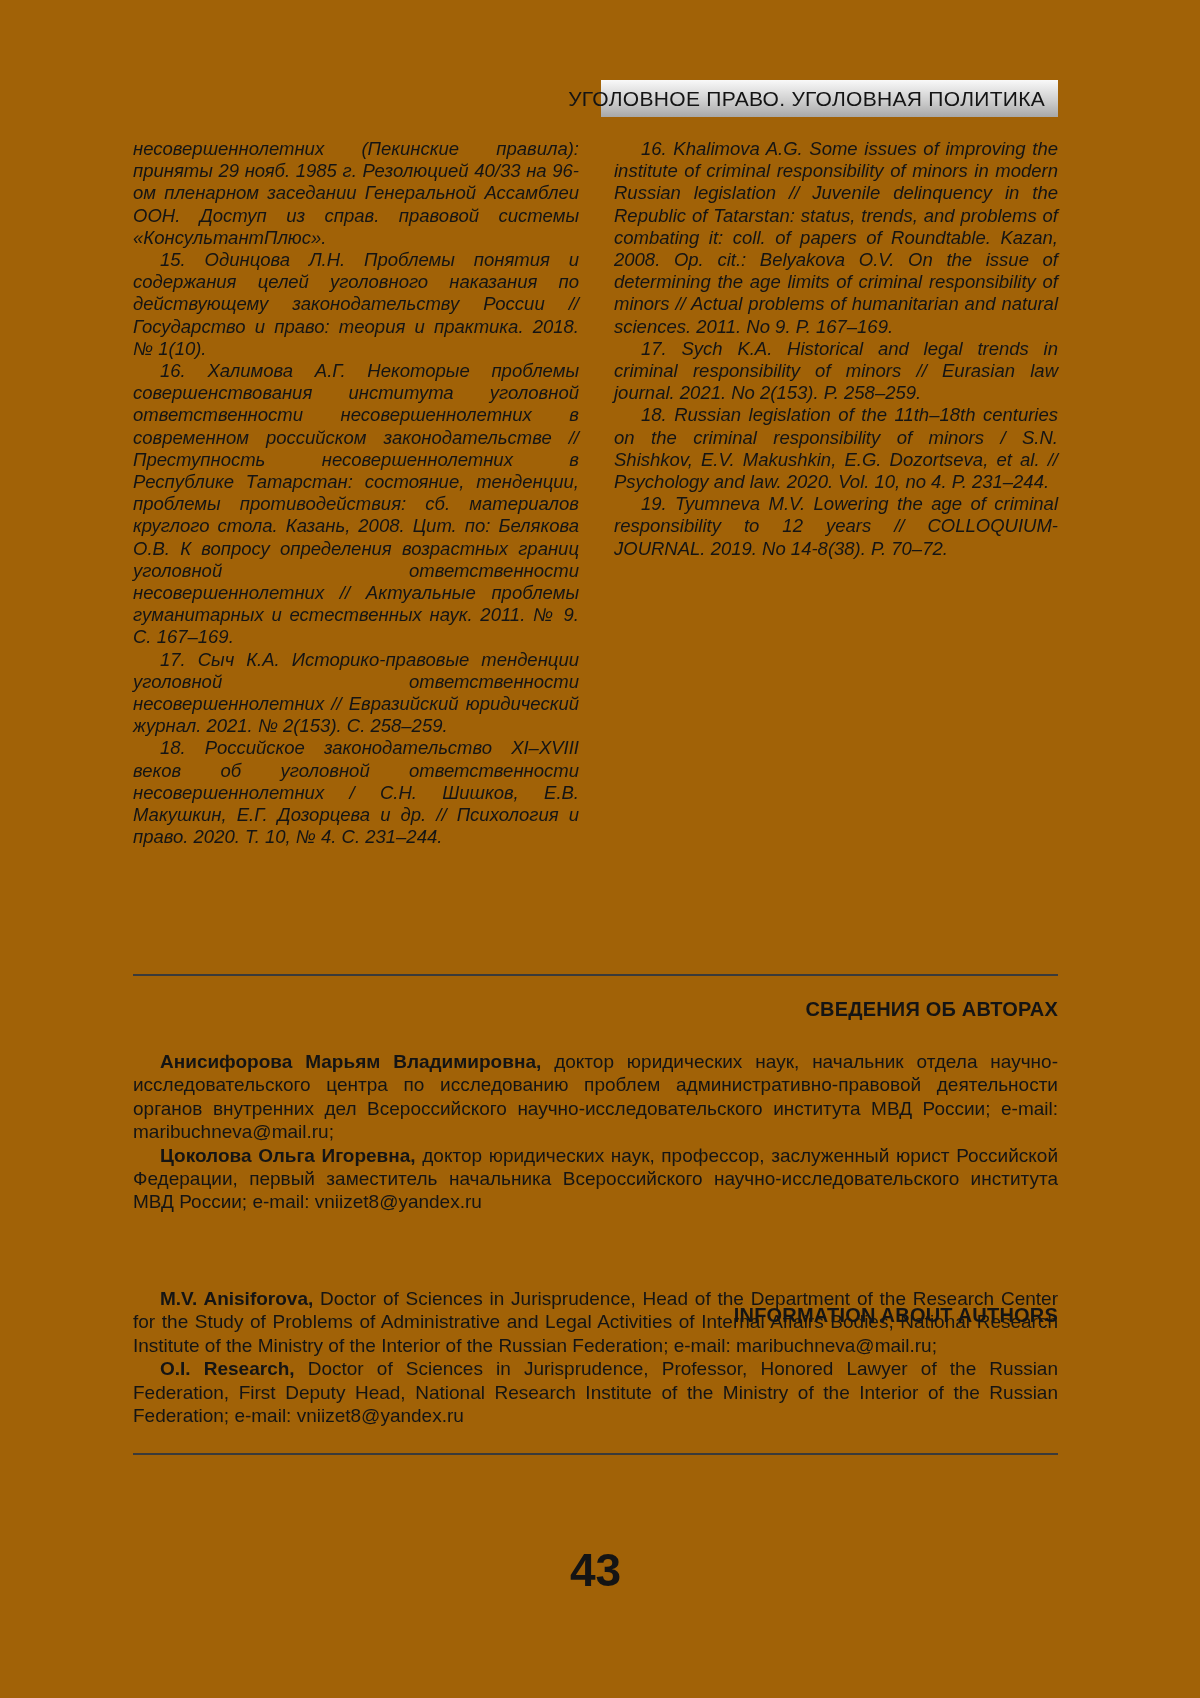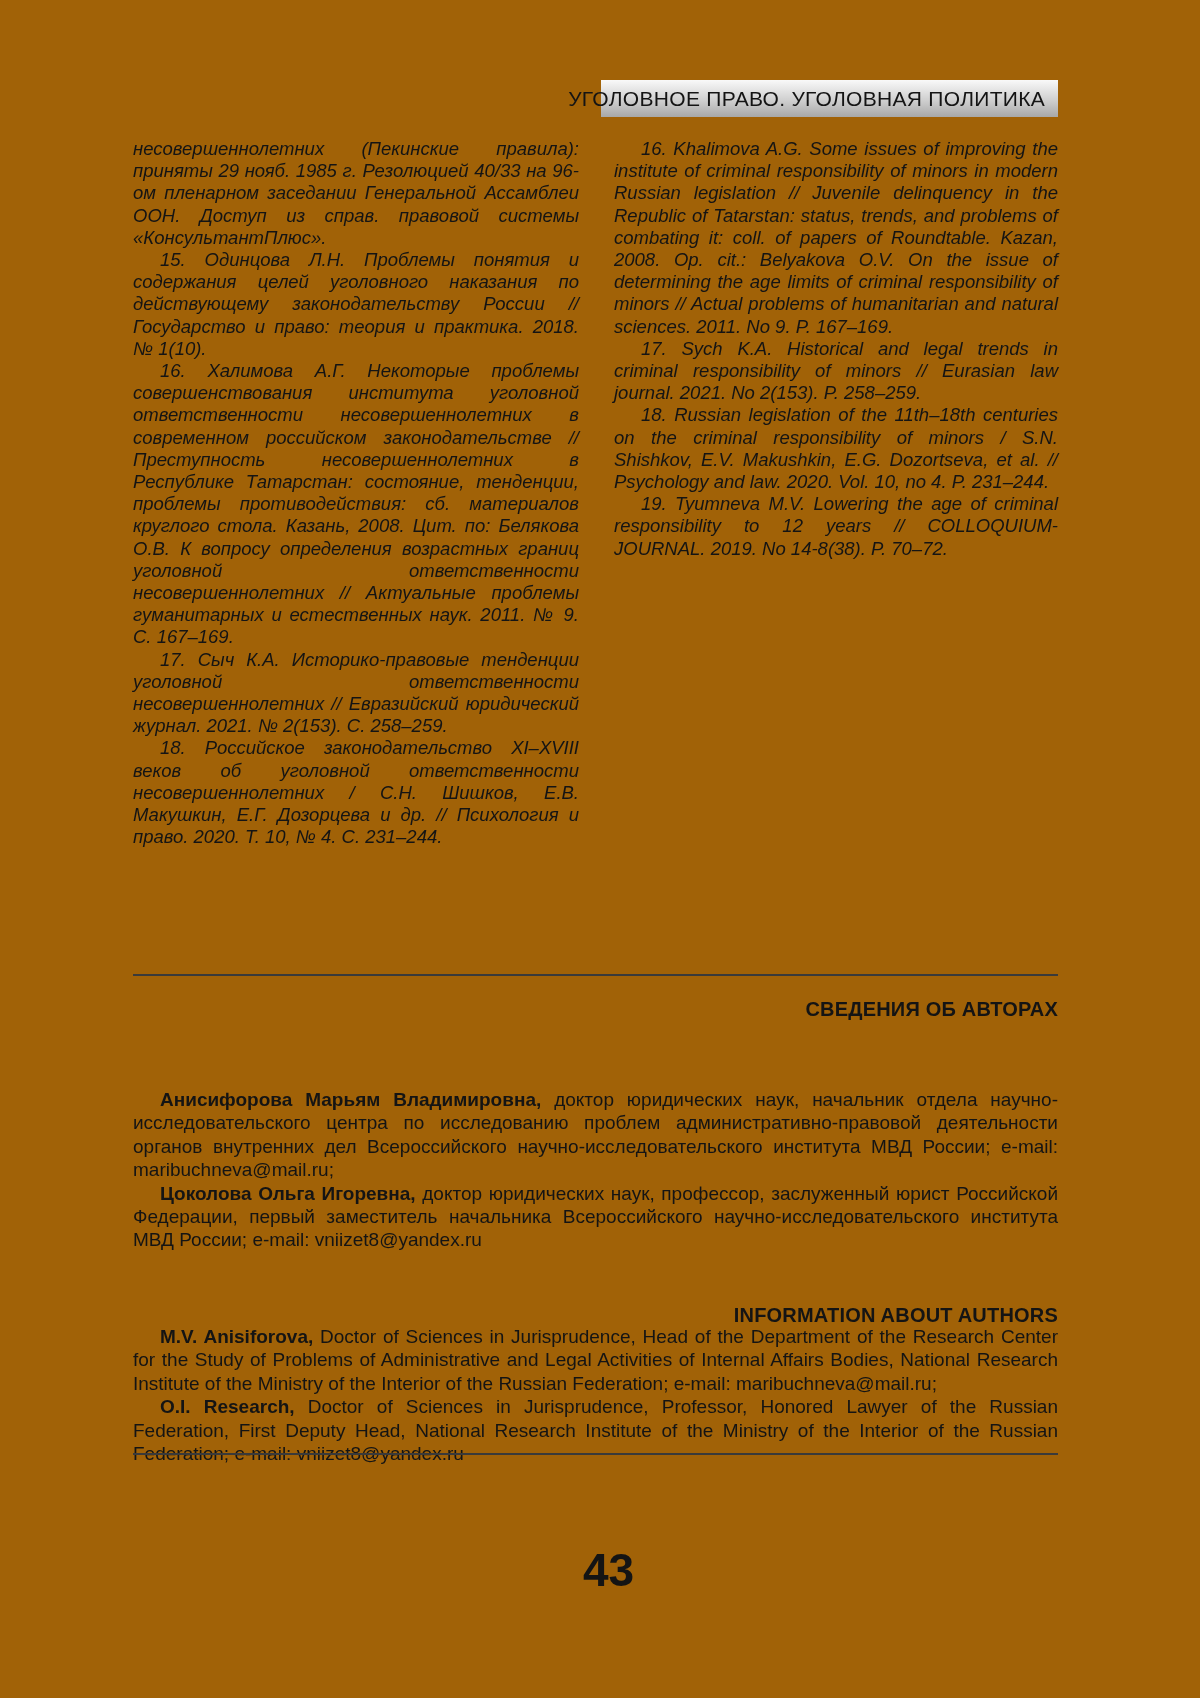--- a/index.html
+++ b/index.html
@@ -61,29 +61,28 @@
   }
   .section-heading.ru { top: 998px; }
   .section-heading.en { top: 1304px; }
   .authors-block {
     position: absolute;
     left: 133px;
     width: 925px;
     font-size: 19px;
     line-height: 23.4px;
     text-align: justify;
-    margin-top: 38px;
   }
   .authors-block.ru { top: 1050px; }
   .authors-block.en { top: 1287px; }
   .authors-block p { margin: 0; text-indent: 27px; }
   .authors-block b { font-weight: bold; }
   .page-number {
     position: absolute;
-    left: 146px;
+    left: 133px;
     top: 1543px;
     width: 925px;
     text-align: center;
     font-weight: bold;
     font-size: 46px;
   }
 </style>
 </head>
 <body>
 

